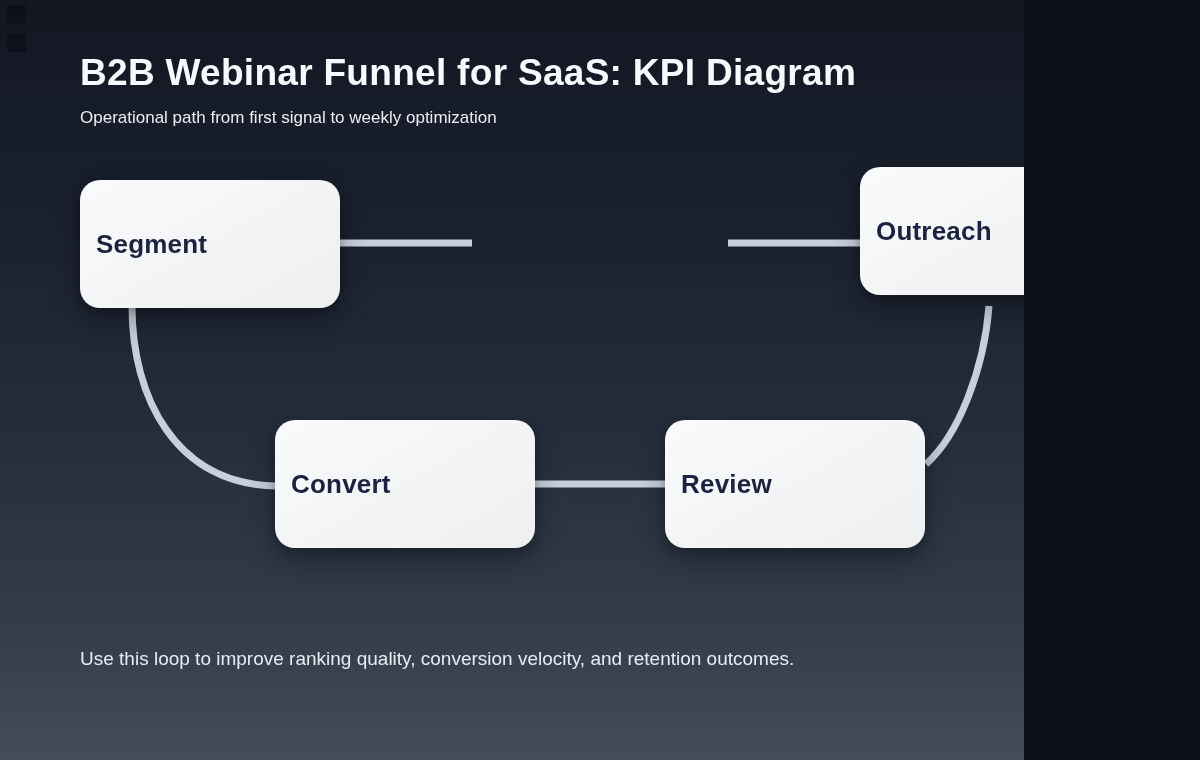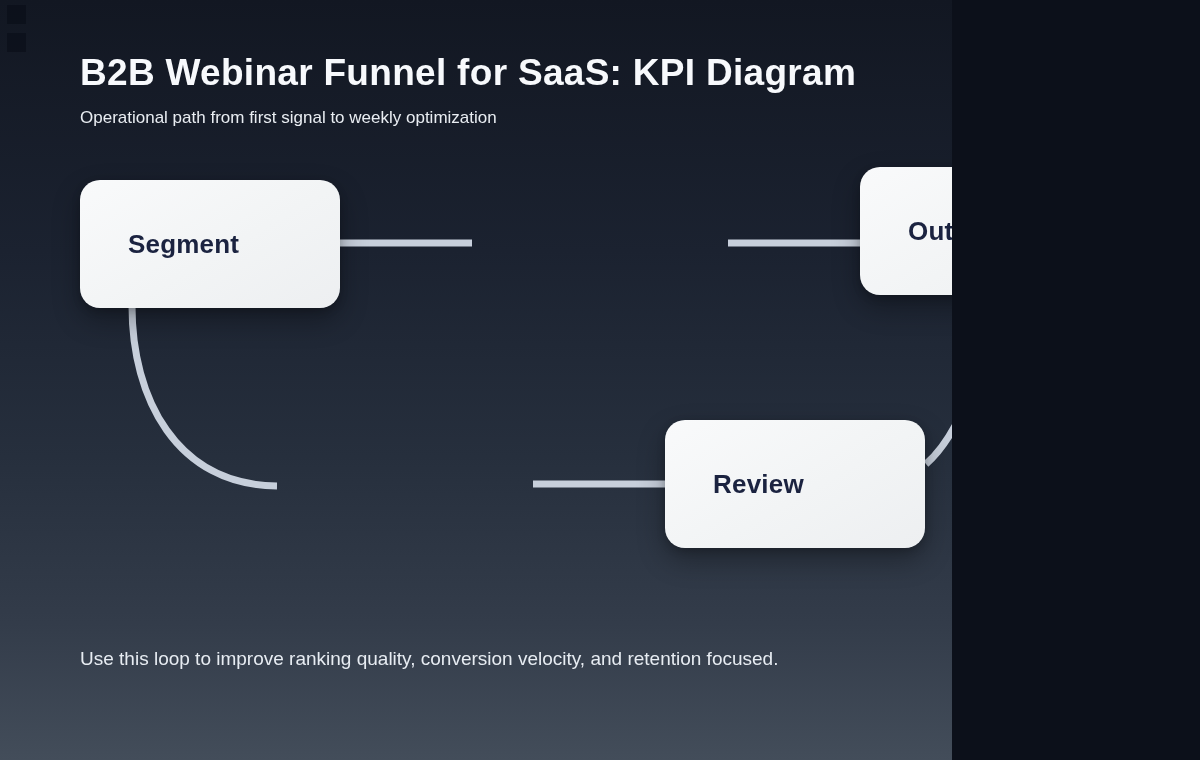--- a/index.html
+++ b/index.html
@@ -2,21 +2,21 @@
 <html><head>
 <meta charset="utf-8">
 <style>
   html, body { margin: 0; padding: 0; }
   body {
     font-family: "Liberation Sans", sans-serif;
     background: #0c101a;
   }
   .canvas {
     position: relative;
-    width: 952px;
+    width: 1024px;
     height: 760px;
     overflow: hidden;
     background: linear-gradient(180deg, #121722 0%, #1b2230 33%, #262f3d 60%, #333c4a 82%, #434d5a 100%);
   }
   .corner-square {
     position: absolute;
     width: 19px;
     height: 19px;
     background: rgba(6, 10, 19, 0.5);
   }
@@ -54,21 +54,21 @@
     fill: none;
     stroke-width: 7px;
     stroke-linecap: butt;
   }
 
   .node {
     position: absolute;
     width: 260px;
     height: 128px;
     box-sizing: border-box;
-    padding-left: 48px;
+    padding-left: 16px;
     display: flex;
     align-items: center;
     border-radius: 20px;
     background: linear-gradient(150deg, #f9fafb 0%, #f2f4f5 55%, #edeff1 100%);
     box-shadow: 0 12px 28px rgba(0, 0, 0, 0.30), 0 3px 8px rgba(0, 0, 0, 0.18);
     color: #1b2340;
     font-size: 26px;
     font-weight: bold;
     letter-spacing: 0.2px;
   }
@@ -115,19 +115,22 @@
       <path d="M 989 306 C 984 370 958 436 926 464"></path>
     </g>
   </svg>
 
   <div class="node node-segment">
     <span>Segment</span>
   </div>
   <div class="node node-outreach">
     <span>Outreach</span>
   </div>
+  <div class="node node-convert">
+    <span>Convert</span>
+  </div>
   <div class="node node-review">
     <span>Review</span>
   </div>
 
-  <p class="footer-line-primary">Use this loop to improve ranking quality, conversion velocity, and retention focused.</p>
+  <p class="footer-line-primary">Use this loop to improve ranking quality, conversion velocity, and retention outcomes.</p>
 
 </div>
 
 </body></html>

